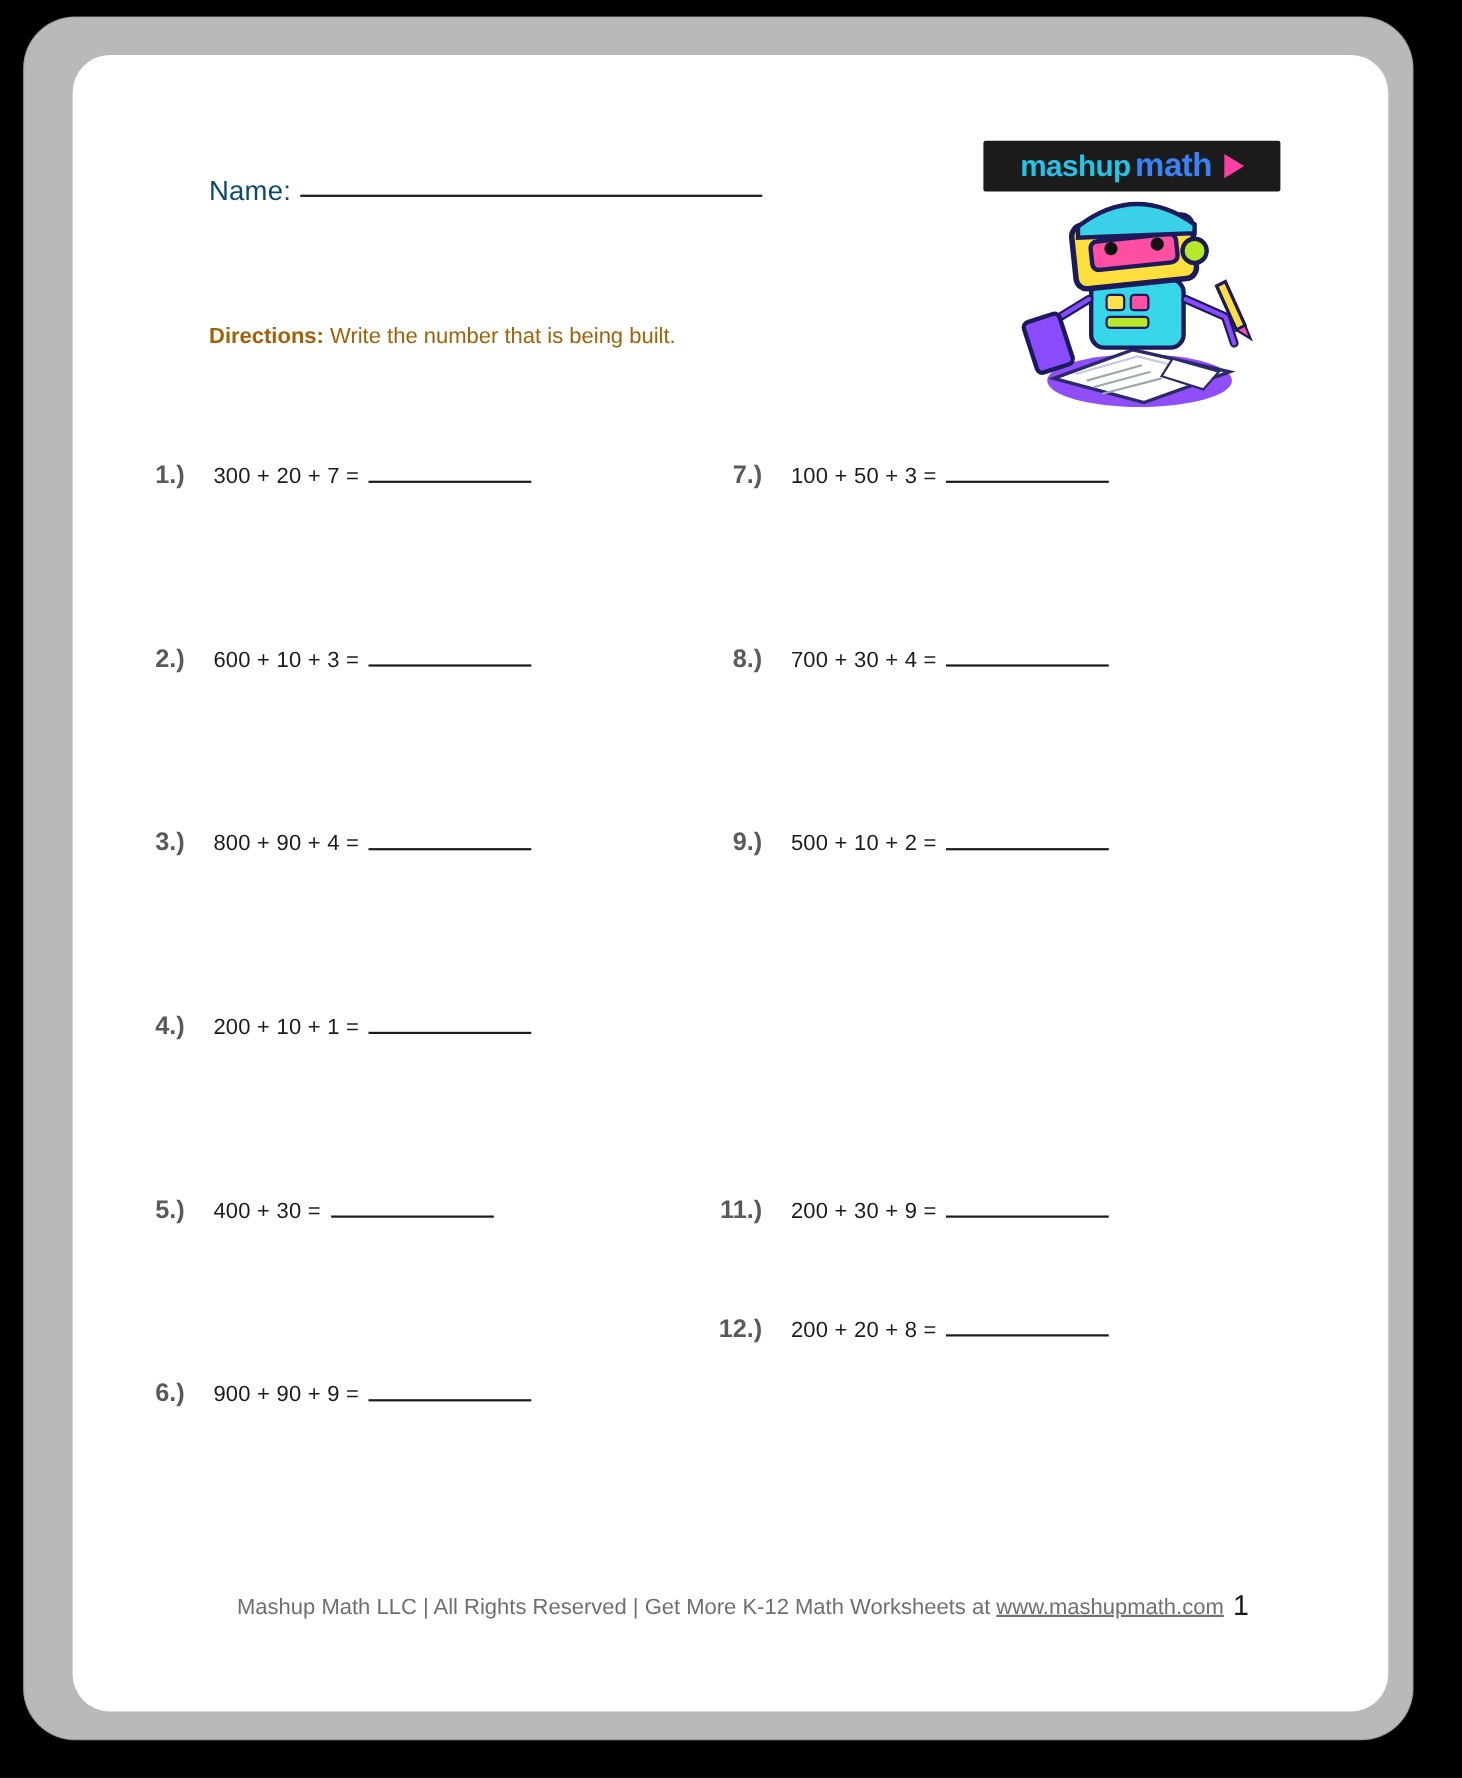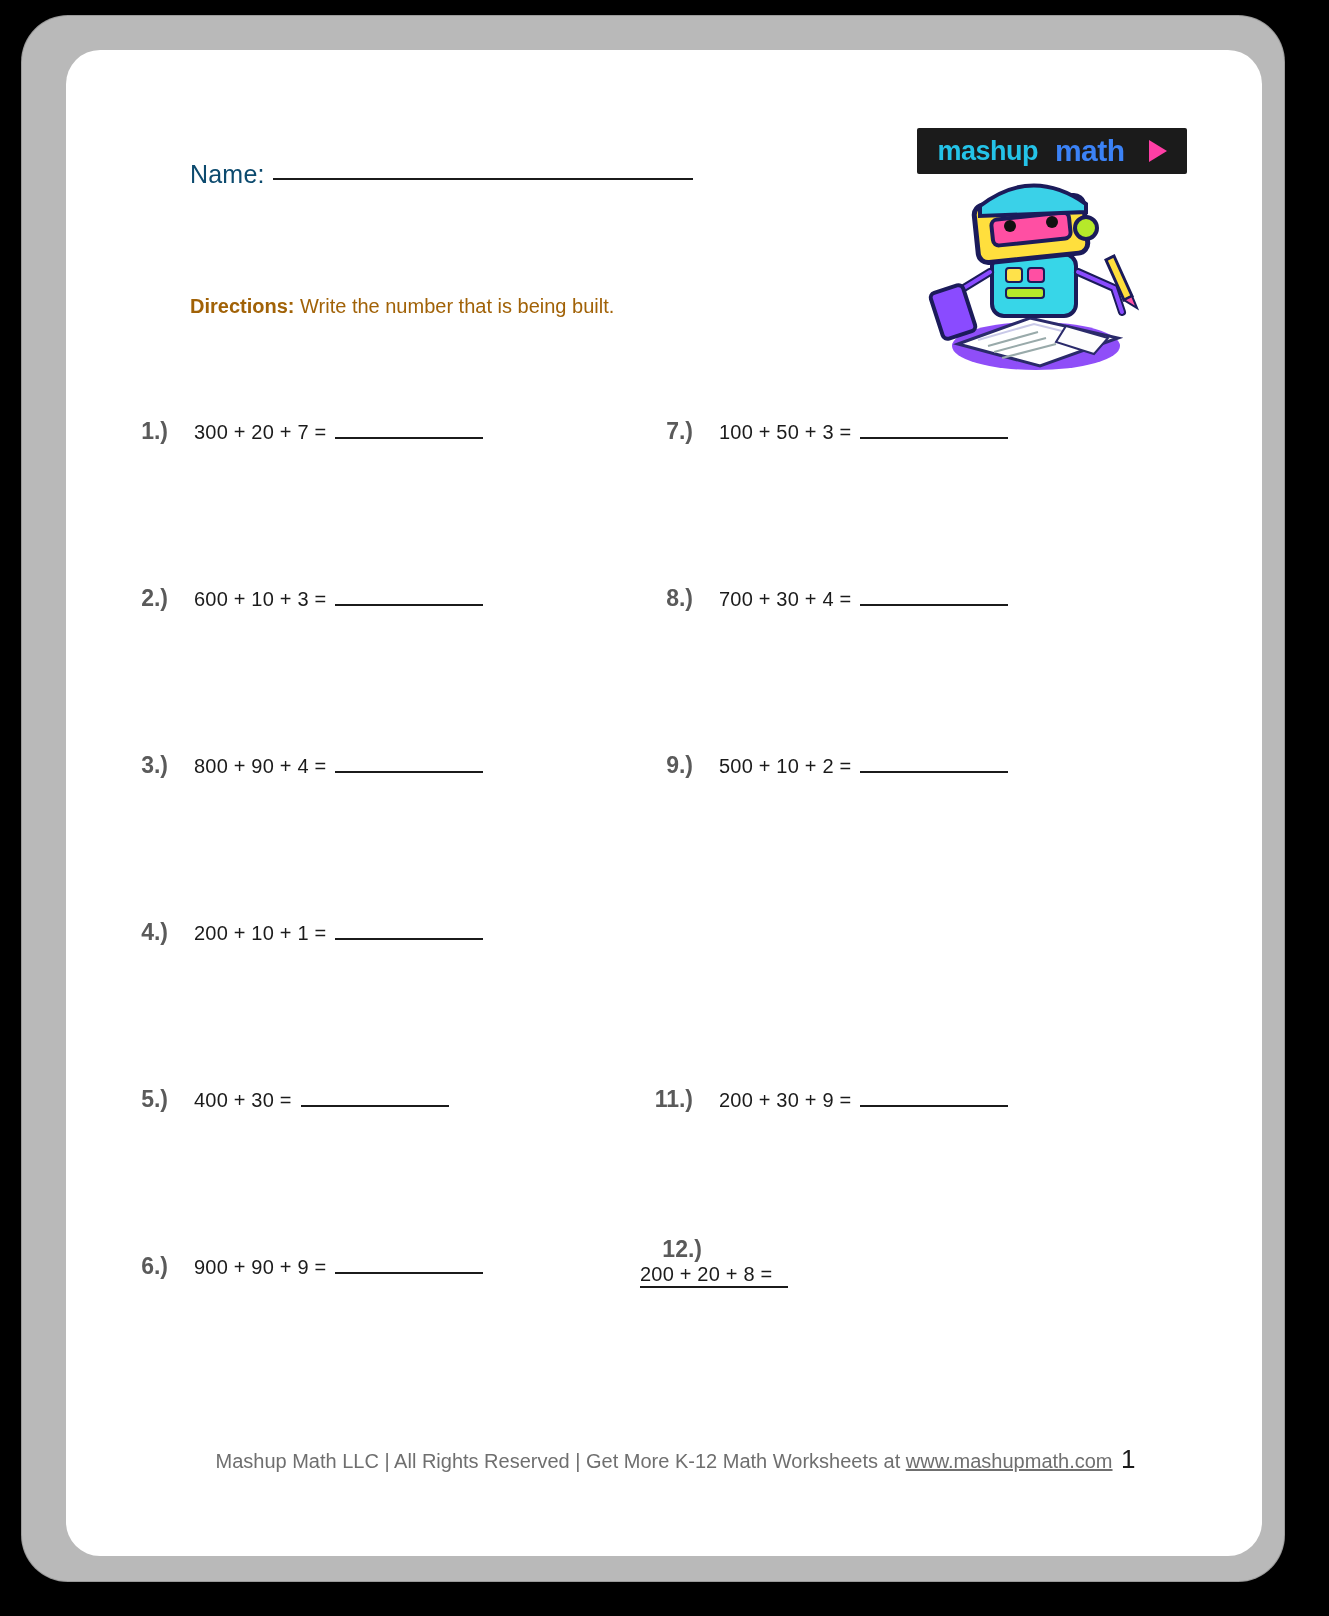--- a/index.html
+++ b/index.html
@@ -96,22 +96,21 @@
   .logo-bar {
     position: absolute;
     left: 0; top: 0;
     width: 270px;
     height: 46px;
     background: #1b1b1b;
     border-radius: 2px;
     display: flex;
     align-items: center;
     justify-content: center;
-    gap: 17px;
-    margin-left: 23px;
+    gap: 4px;
   }
   .logo-mashup {
     font-size: 27px;
     font-weight: bold;
     color: #24c3e8;
     letter-spacing: -0.5px;
   }
   .logo-math {
     font-size: 30px;
     font-weight: bold;
@@ -305,21 +304,21 @@
           <span class="ans"></span>
         </div>
 
 
         <div class="prob" style="left:565px; top:1036px;">
           <span class="num">11.)</span>
           <span class="expr">200 + 30 + 9 =</span>
           <span class="ans"></span>
         </div>
 
-        <div class="prob" style="left:565px; top:1186px;flex-direction:column;">
+        <div class="prob" style="left:565px; top:1144px;">
           <span class="num">12.)</span>
           <span class="expr">200 + 20 + 8 =</span>
           <span class="ans"></span>
         </div>
 
       </div>
 
       <div class="footer">
         <span>Mashup Math LLC | All Rights Reserved | Get More K-12 Math Worksheets at </span><a href="#">www.mashupmath.com</a>
       </div>

